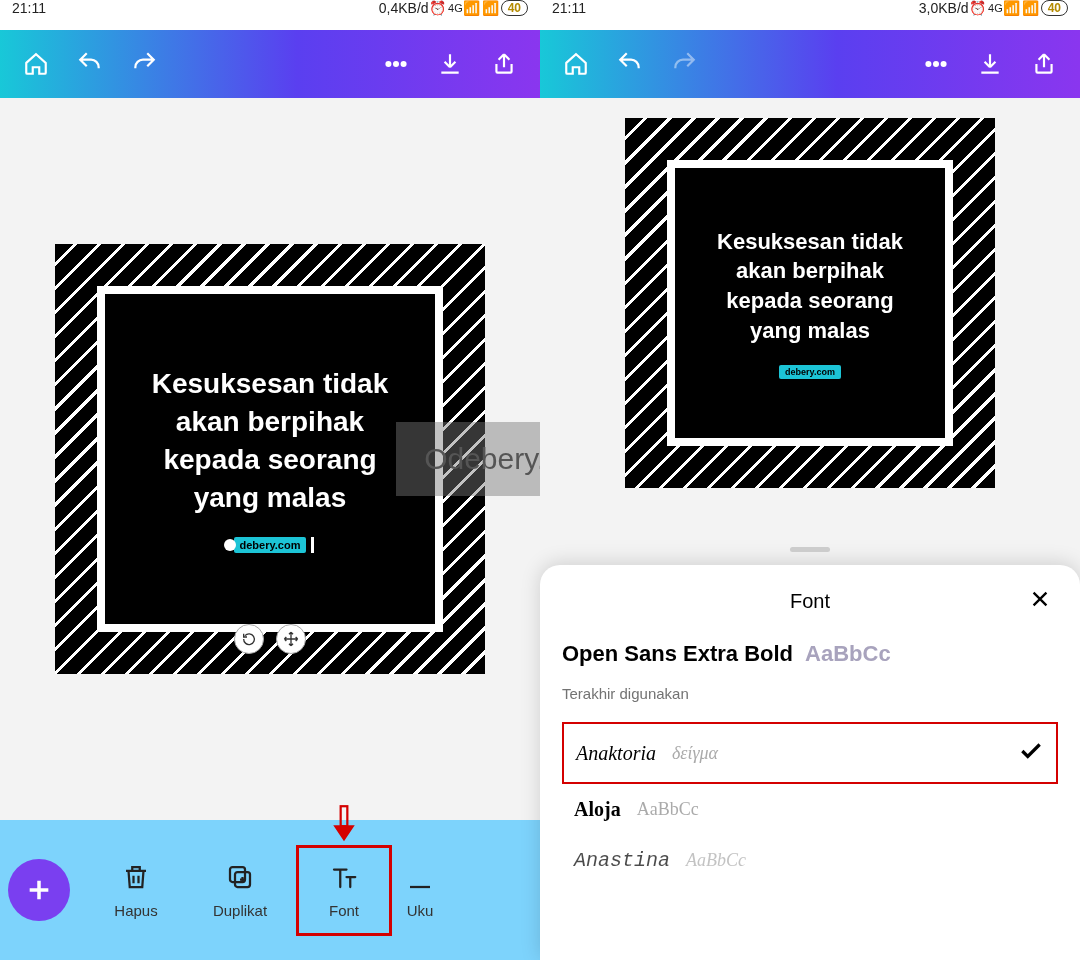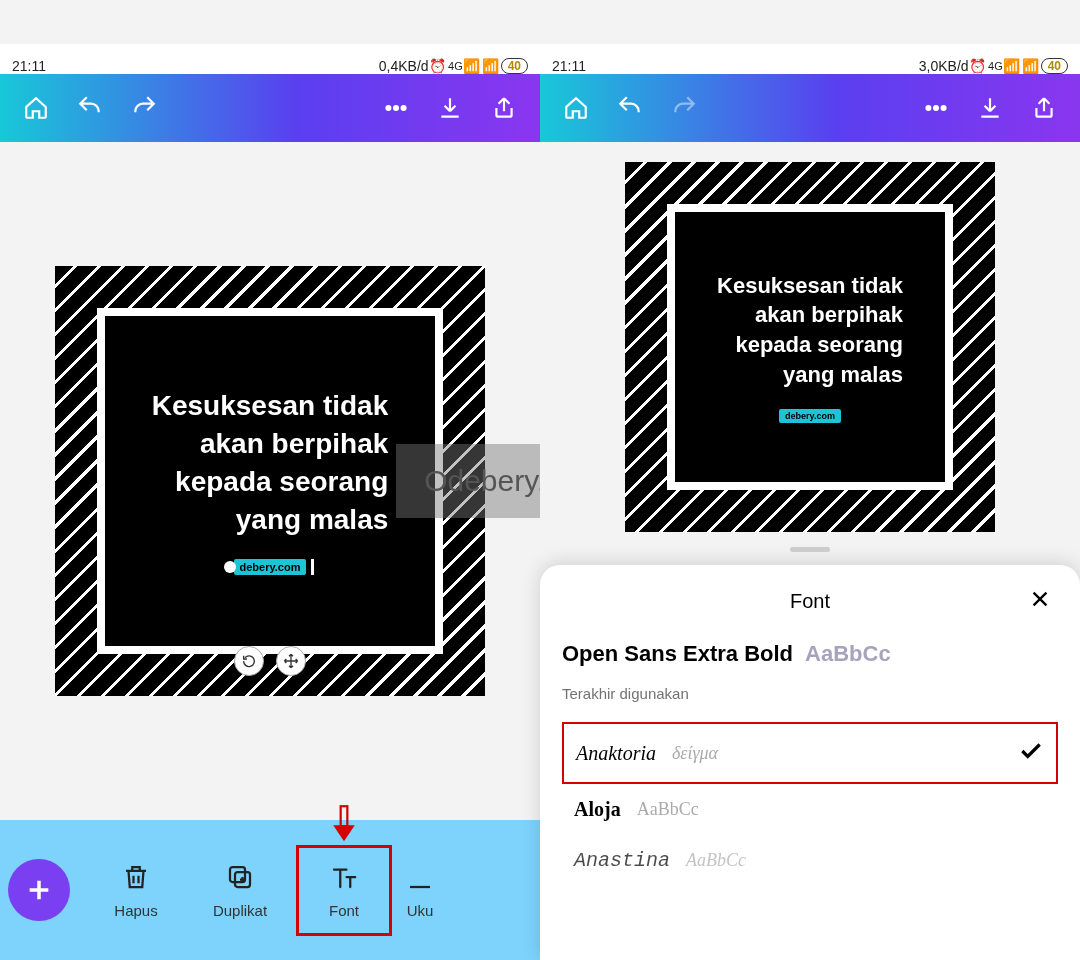--- a/index.html
+++ b/index.html
@@ -1,32 +1,32 @@
 <!DOCTYPE html>
 <html><head>
 <meta charset="utf-8">
 <style>
   * { box-sizing: border-box; margin: 0; padding: 0; }
   body { width: 1080px; height: 960px; font-family: -apple-system, Helvetica, Arial, sans-serif; display: flex; background: #fff; overflow: hidden; }
   .screen { width: 540px; height: 960px; position: relative; background: #f3f3f3; display: flex; flex-direction: column; }
-  .status-bar { height: 30px; background: #fff; display: flex; align-items: flex-end; padding: 0 12px; font-size: 14px; color: #222; font-weight: 500; margin-top: 44px; }
+  .status-bar { height: 30px; background: #fff; display: flex; align-items: flex-start; padding: 0 12px; font-size: 14px; color: #222; font-weight: 500; }
   .status-left { flex: 1; }
   .status-right { display: flex; align-items: center; gap: 1px; }
   .batt-pill { border: 1px solid #333; border-radius: 8px; padding: 0 6px; font-size: 12px; color: #b48a00; font-weight: 600; }
   .app-bar { height: 68px; background: linear-gradient(90deg,#18c8d8 0%, #5a3ff0 55%, #8a36ef 100%); display: flex; align-items: center; padding: 0 14px; gap: 10px; }
   .app-bar .spacer { flex: 1; }
   .ab-btn { width: 44px; height: 44px; display: flex; align-items: center; justify-content: center; cursor: pointer; }
   .ab-btn svg { stroke: #fff; fill: none; stroke-width: 2; }
   .canvas-area { flex: 1; display: flex; align-items: center; justify-content: center; position: relative; }
   .design { width: 430px; height: 430px; background: #000; position: relative; display: flex; align-items: center; justify-content: center; overflow: hidden; }
   .design.small { width: 370px; height: 370px; }
   .design::before { content: ""; position: absolute; inset: 0; background: repeating-linear-gradient(-45deg, transparent 0 14px, #fff 14px 17px); }
   .inner-frame { position: absolute; background: #000; border: 8px solid #fff; display: flex; flex-direction: column; align-items: center; justify-content: center; padding: 20px; }
   .design .inner-frame { left: 42px; right: 42px; top: 42px; bottom: 42px; }
-  .quote-text { color: #fff; font-weight: 700; text-align: right; font-size: 28px; line-height: 1.35; font-family: Arial, sans-serif; }
+  .quote-text { color: #fff; font-weight: 700; text-align: center; font-size: 28px; line-height: 1.35; font-family: Arial, sans-serif; }
   .design.small .quote-text { font-size: 22px; }
   .chip { margin-top: 20px; background: #1cc4d6; color: #000; font-size: 11px; padding: 2px 6px; border-radius: 2px; font-weight: 600; position: relative; }
   .chip.selected::before { content:""; position:absolute; left:-10px; top:50%; width:12px; height:12px; background:#fff; border-radius:50%; transform:translateY(-50%); }
   .chip.selected::after { content:""; position:absolute; right:-8px; top:0; bottom:0; width:3px; background:#fff; }
   .handles { position: absolute; bottom: -30px; left: 50%; transform: translateX(-50%); display: flex; gap: 12px; }
   .handle { width: 30px; height: 30px; border-radius: 50%; background: #fff; display:flex; align-items:center; justify-content:center; border:1px solid #aaa; }
   .handle svg { stroke:#333; fill:none; stroke-width:2; }
   .watermark { position: absolute; right: -90px; top: 50%; transform: translateY(-50%); background: rgba(120,120,120,0.45); color: #555; font-size: 30px; font-weight: 500; padding: 20px 28px; }
   .bottom-toolbar { height: 140px; background: #7dd3fc; display: flex; align-items: center; padding: 0 8px; gap: 8px; position: relative; }
   .fab { width: 62px; height: 62px; border-radius: 50%; background: #7a3ff0; display:flex; align-items:center; justify-content:center; margin-right: 10px; }

